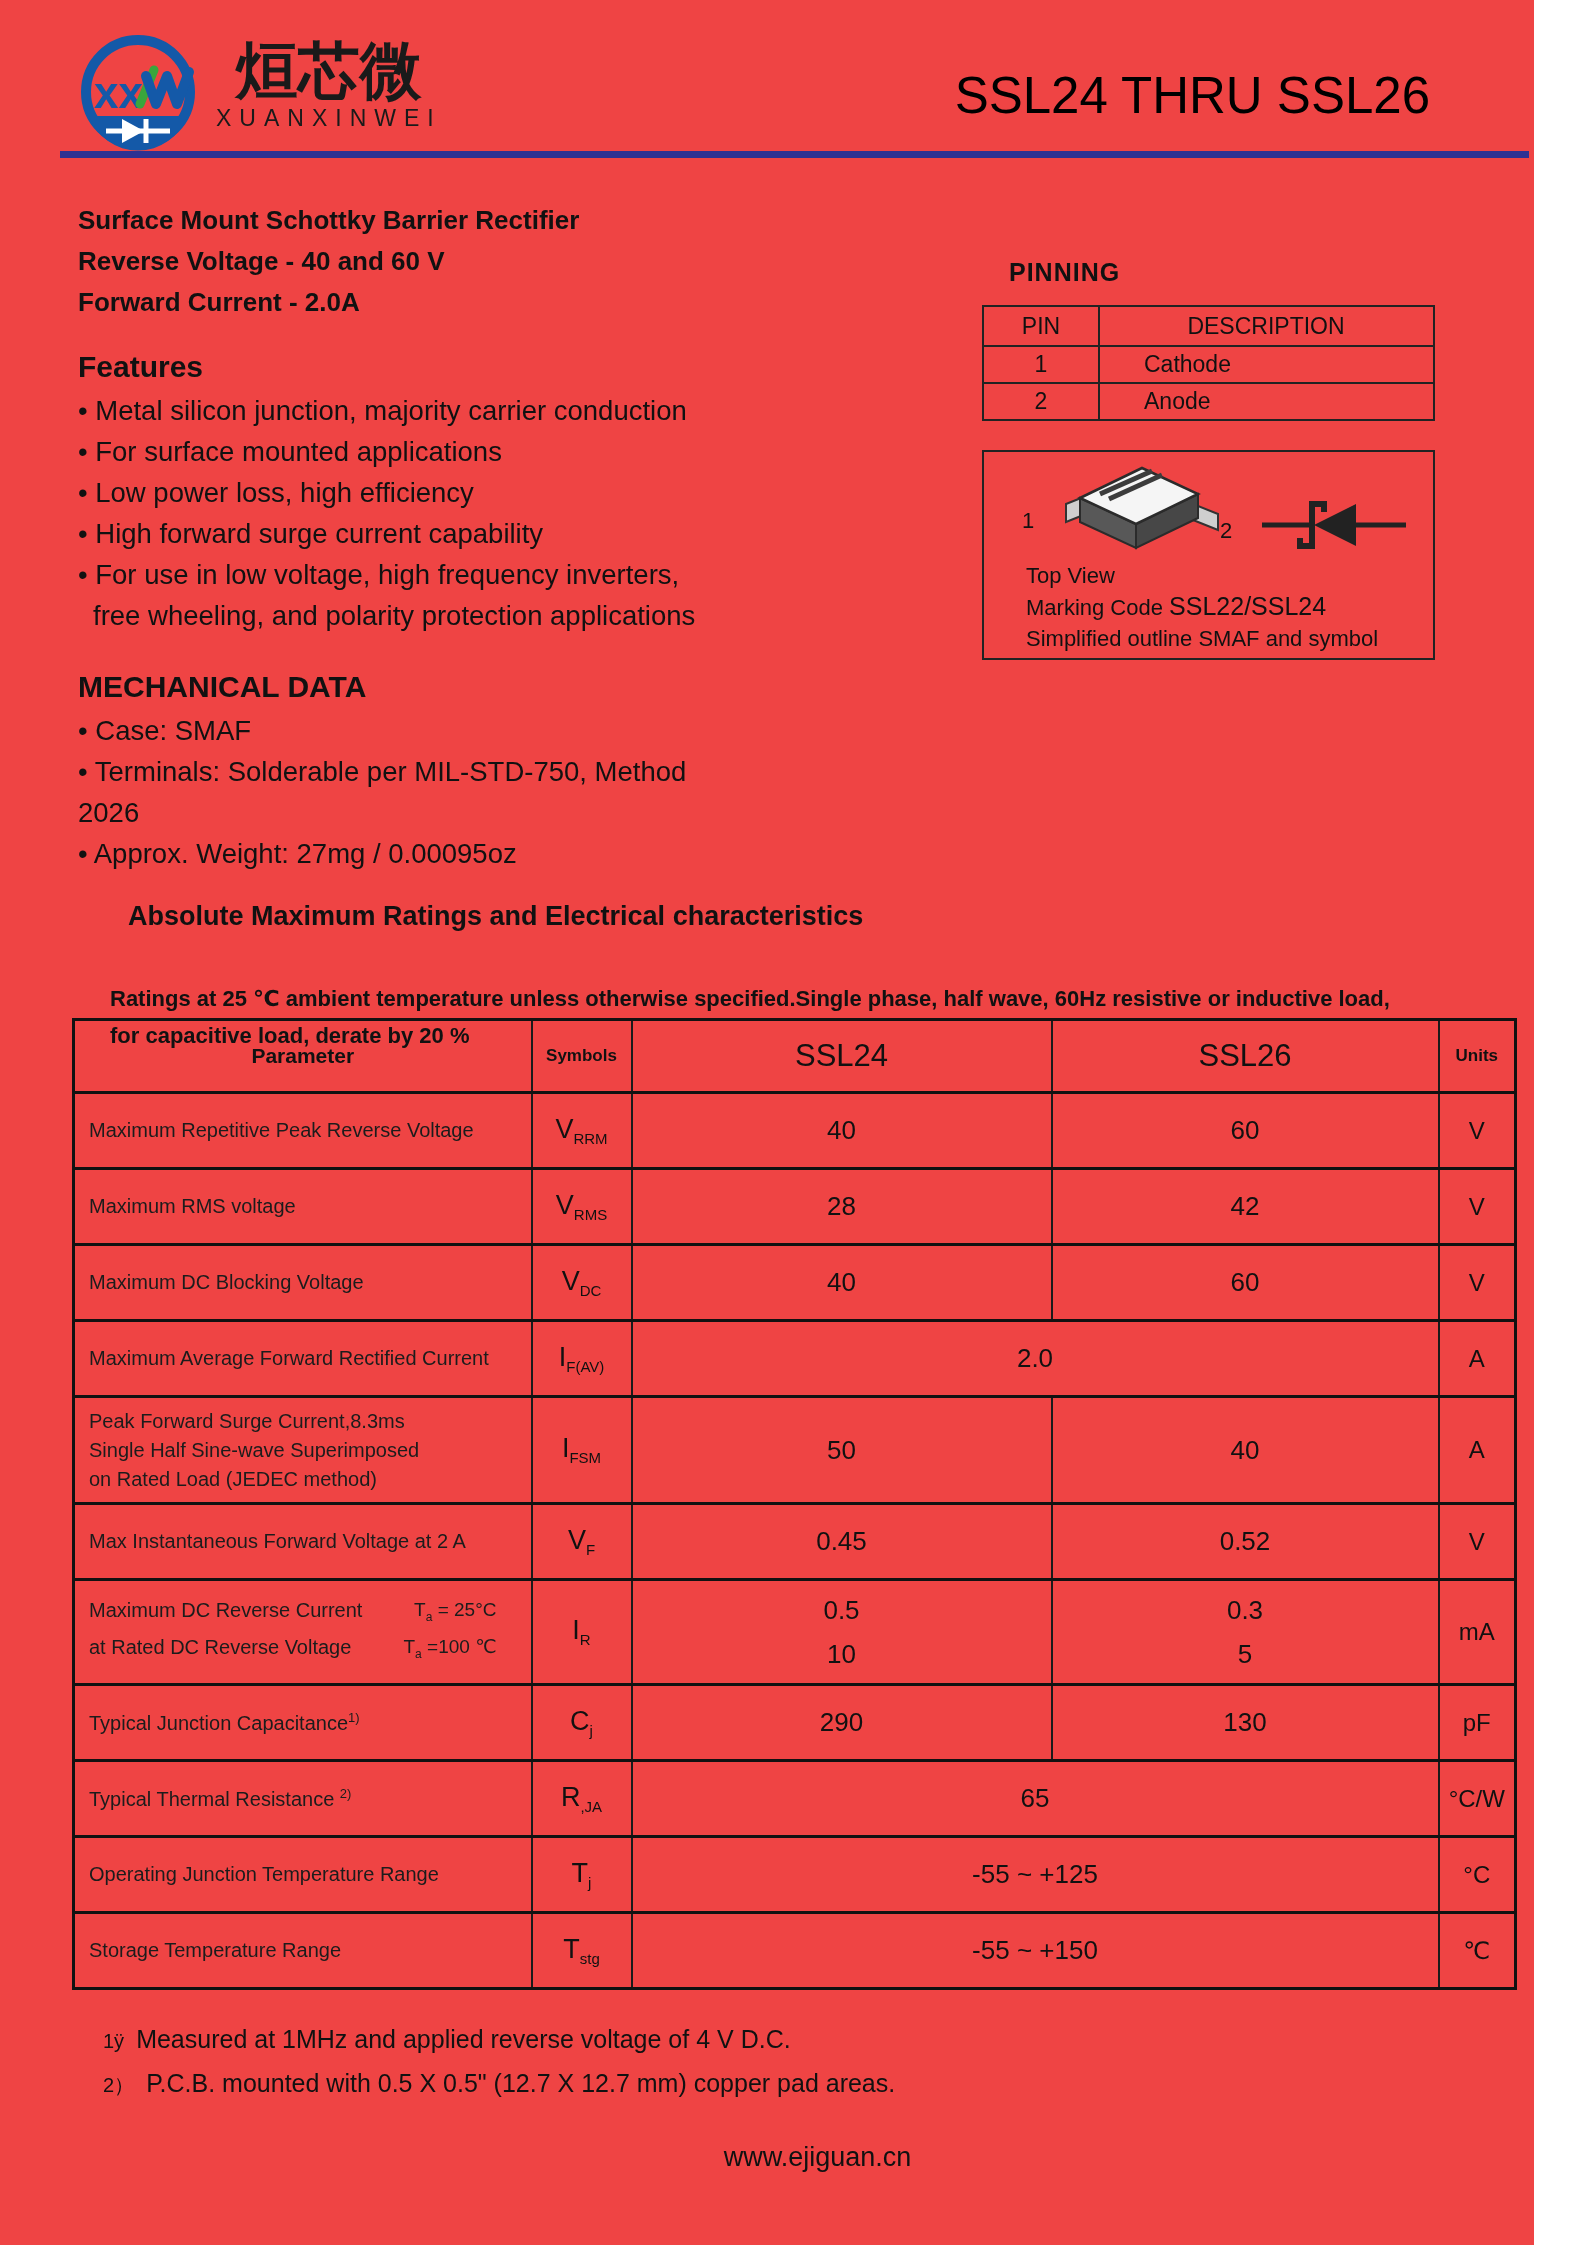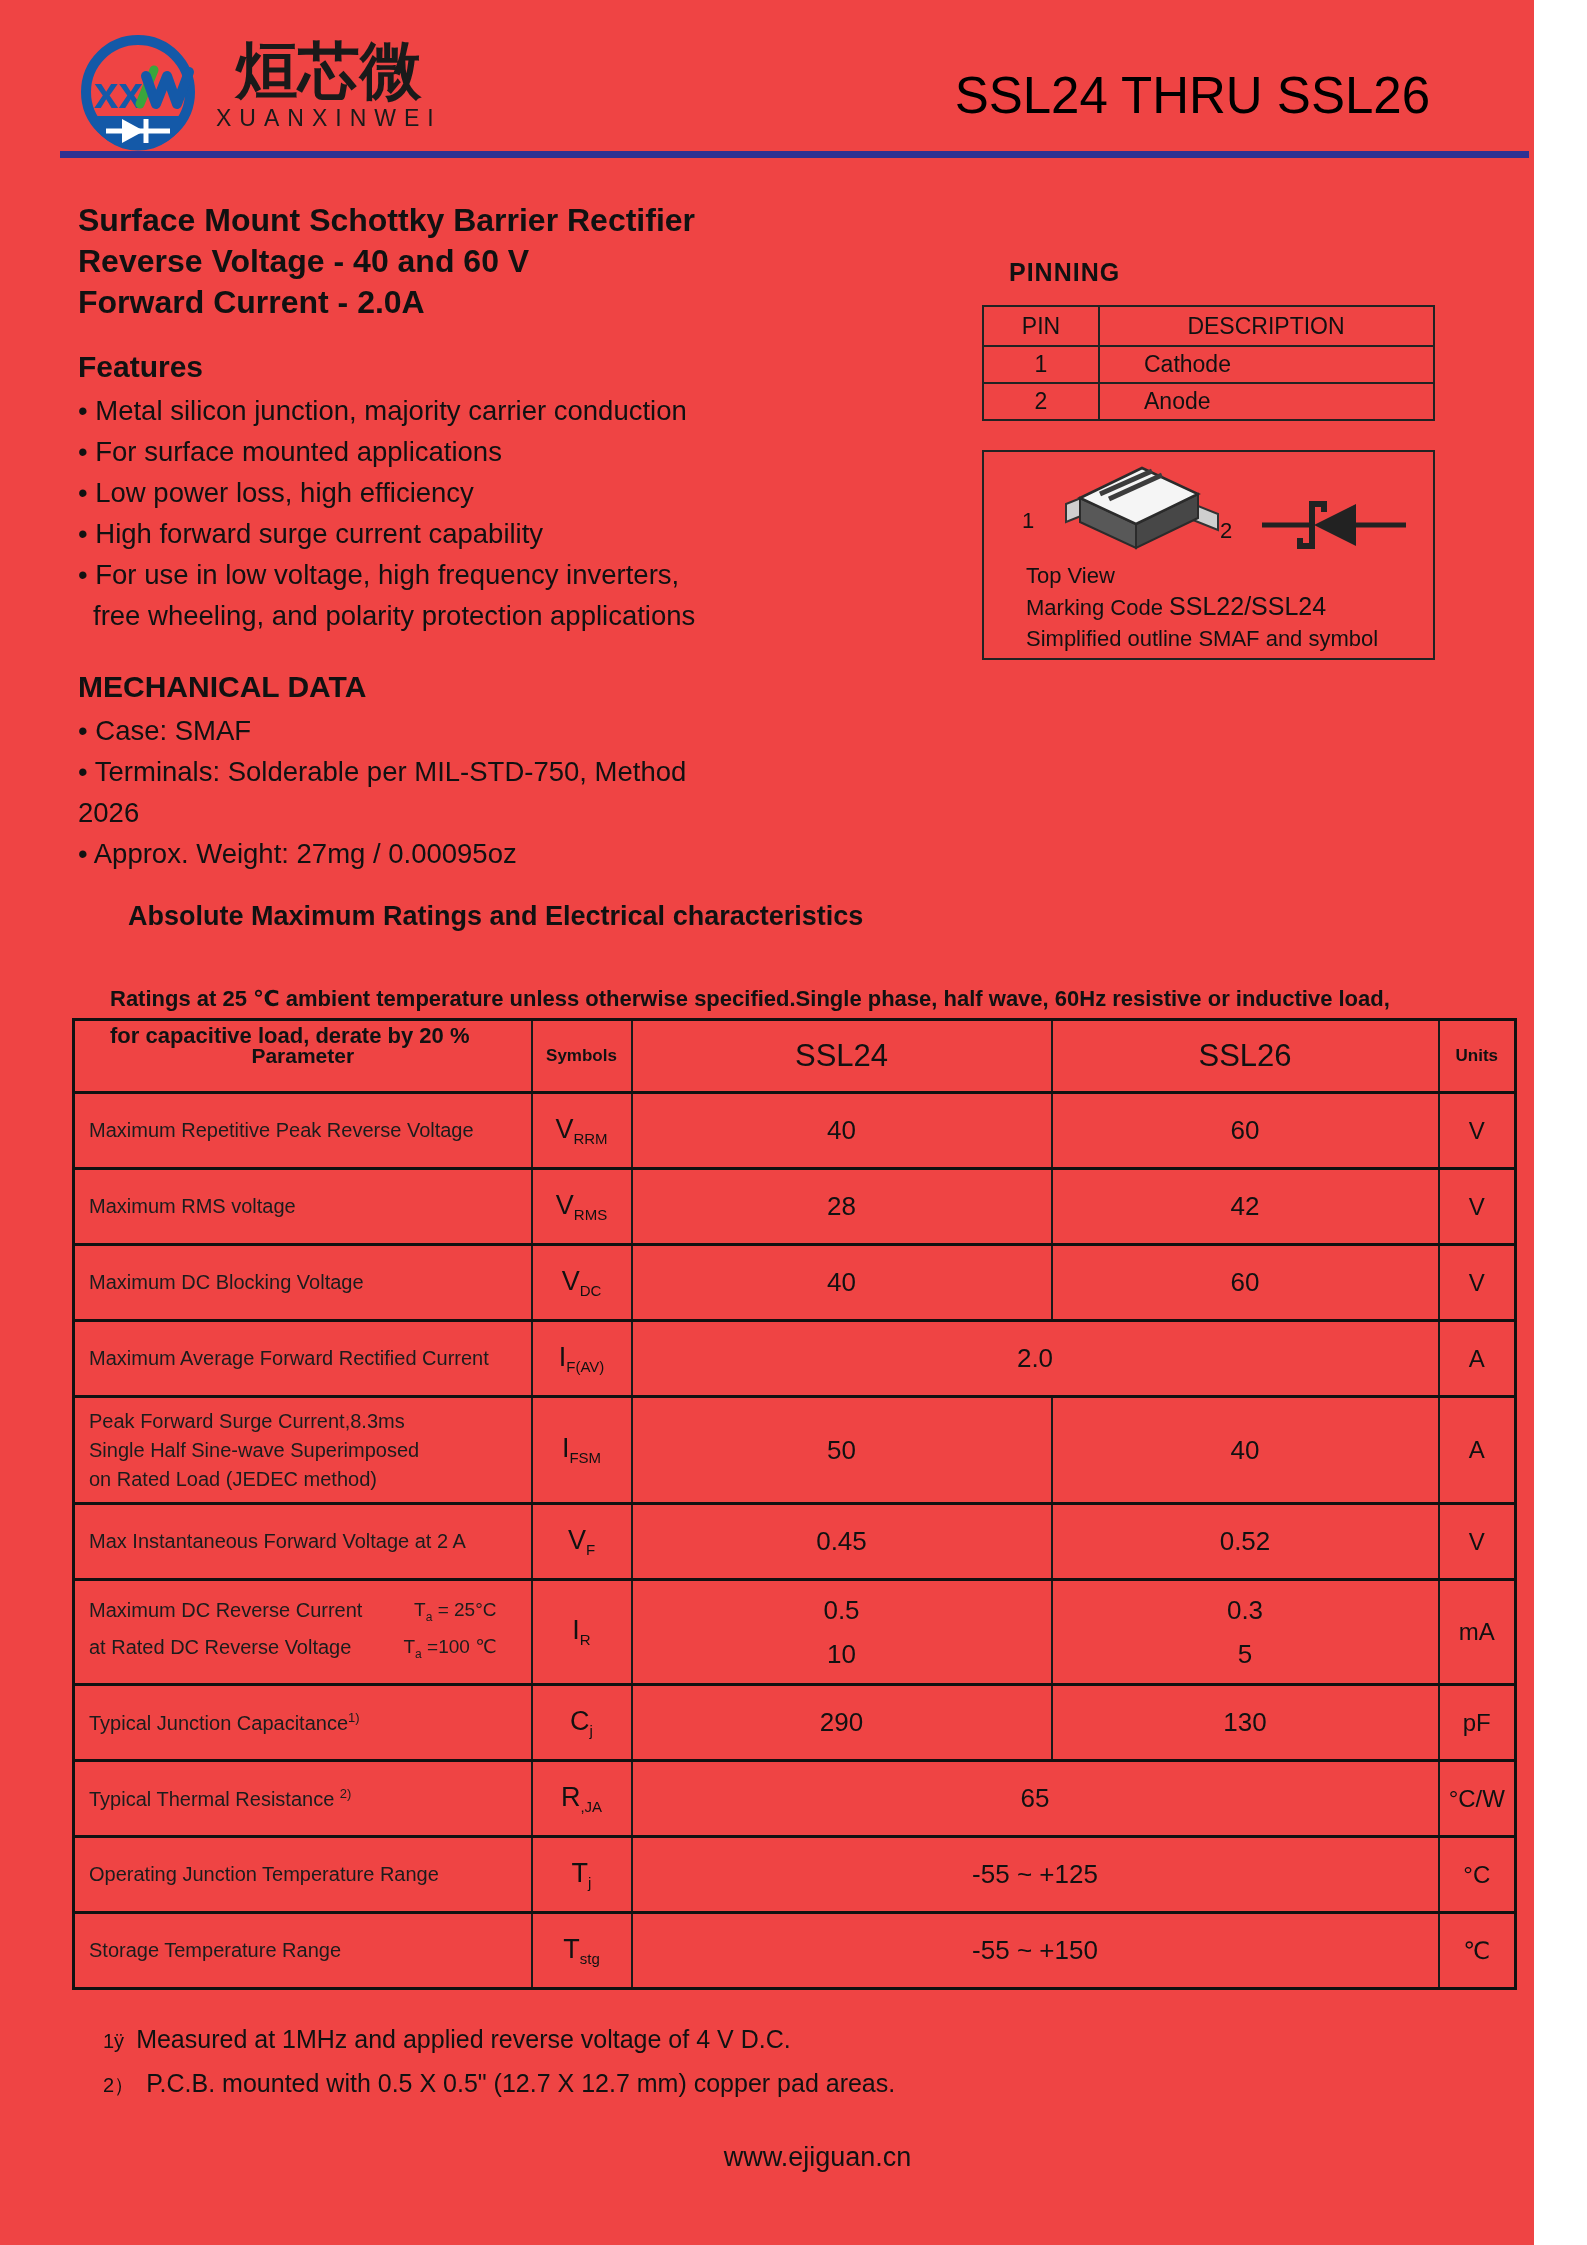--- a/index.html
+++ b/index.html
@@ -10,21 +10,21 @@
   .hdr-logo{position:absolute;left:76px;top:28px;display:flex;align-items:flex-start;}
   .brand-text{margin-left:12px;}
   .brand-cn{font-size:62px;font-weight:700;line-height:1.05;margin-top:10px;color:#1a1a1a;
             font-family:"DejaVu Sans","Liberation Sans",sans-serif;text-align:center;}
   .brand-en{font-size:23px;letter-spacing:8px;margin-top:2px;color:#1a1a1a;font-weight:400;}
   .doc-title{position:absolute;top:66px;right:104px;font-size:51px;font-weight:400;color:#000;letter-spacing:0px;}
   .rule{position:absolute;top:151px;left:60px;width:1469px;height:7px;}
 
   
   .left-col{position:absolute;left:78px;top:200px;width:660px;}
-  .summary-line{font-size:32px;font-weight:700;line-height:41px;}
+  .summary-line{font-size:26px;font-weight:700;line-height:41px;}
   .features-title{font-size:30px;font-weight:700;margin-top:27px;margin-bottom:6px;}
   .blist{margin:0;padding:0;list-style:none;font-size:27.5px;line-height:41px;}
   .blist li{padding-left:0;}
   .blist li::before{content:"• ";}
   .cont-line{font-size:27.5px;line-height:41px;padding-left:15px;}
   .mech-title{font-size:30px;font-weight:700;margin-top:34px;margin-bottom:6px;}
 
   
   .pinning-title{position:absolute;left:1009px;top:258px;font-size:25px;font-weight:700;letter-spacing:1px;}
   .pin-table{position:absolute;left:982px;top:305px;width:453px;border-collapse:collapse;font-size:23px;table-layout:fixed;}

